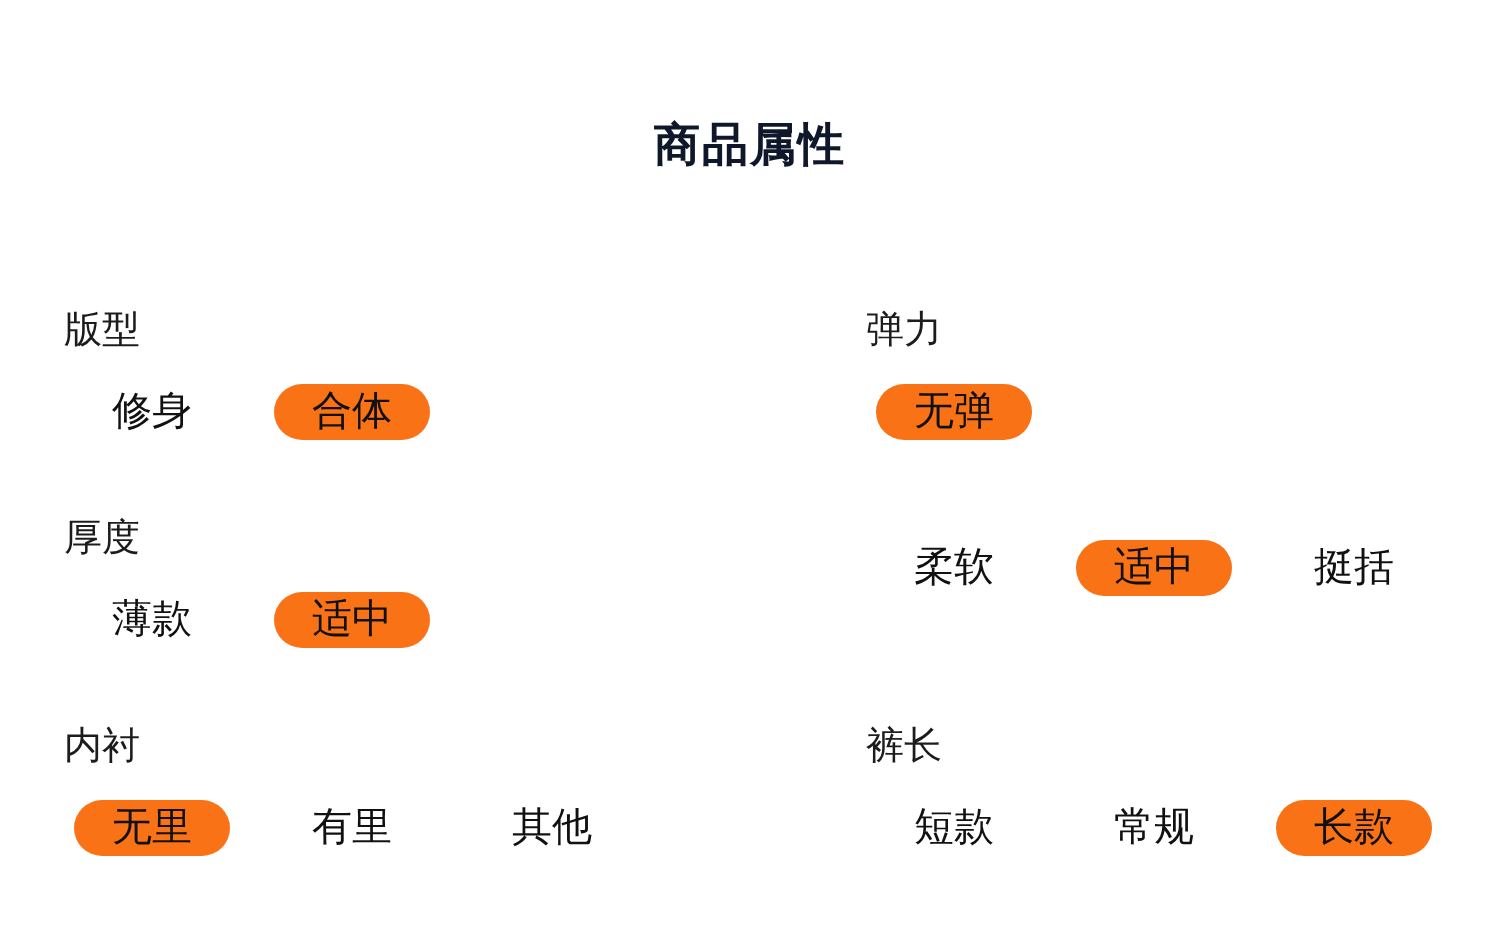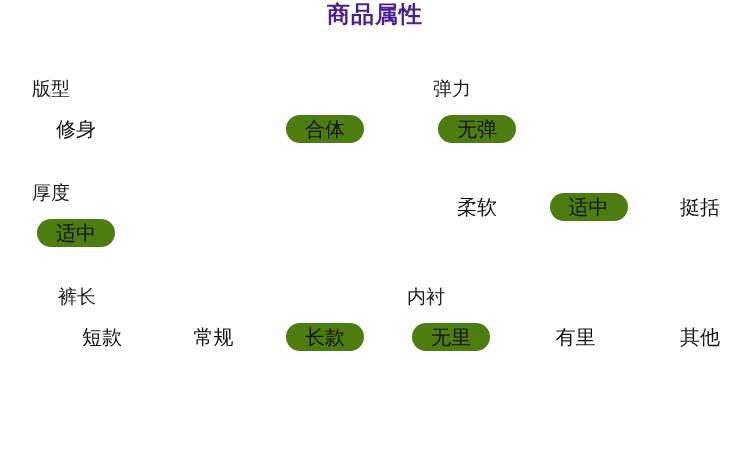--- a/index.html
+++ b/index.html
@@ -9,45 +9,45 @@
   }
   body {
     width: 750px;
     height: 470px;
     overflow: hidden;
     font-family: "Liberation Sans", sans-serif;
     color: #111111;
     position: relative;
   }
   .title {
+    padding-top: 58px;
     text-align: center;
     font-size: 23px;
     font-weight: bold;
     line-height: 28px;
     letter-spacing: 1px;
-    color: #4c1d95;
+    color: #0f172a;
   }
   .grid {
     display: grid;
     grid-template-columns: 375px 375px;
     row-gap: 37px;
-    margin-top: 48px;
+    margin-top: 67px;
   }
   .group { box-sizing: border-box; }
   .group.left  { padding-left: 32px; }
   .group.right { padding-left: 58px; }
   .attr-label {
     font-size: 19px;
     line-height: 26px;
     color: #1c1c1c;
   }
   .options {
     display: flex;
     margin: 13px 0 0 -6px;
-    justify-content: space-between;
   }
   .option {
     width: 100px;
     height: 28px;
     display: flex;
     align-items: center;
     justify-content: center;
     cursor: pointer;
   }
   .option .chip {
@@ -56,21 +56,21 @@
     justify-content: center;
     height: 28px;
     padding: 0 19px;
     border-radius: 15px;
     font-size: 20px;
     line-height: 28px;
     white-space: nowrap;
     color: #111111;
   }
   .option.selected .chip {
-    background: #4d7c0f;
+    background: #f97316;
   }
 </style>
 </head>
 <body>
 
 <div class="title">商品属性</div>
 
 <div class="grid">
 
   <div class="group left">
@@ -90,63 +90,66 @@
     <div class="options">
       <div class="option selected">
           <span class="chip">无弹</span>
         </div>
     </div>
   </div>
 
   <div class="group left">
     <div class="attr-label">厚度</div>
     <div class="options">
+      <div class="option">
+          <span class="chip">薄款</span>
+        </div>
       <div class="option selected">
           <span class="chip">适中</span>
         </div>
     </div>
   </div>
 
   <div class="group right">
     <div class="options">
       <div class="option">
           <span class="chip">柔软</span>
         </div>
       <div class="option selected">
           <span class="chip">适中</span>
         </div>
       <div class="option">
           <span class="chip">挺括</span>
         </div>
     </div>
   </div>
 
+  <div class="group left">
+    <div class="attr-label">内衬</div>
+    <div class="options">
+      <div class="option selected">
+          <span class="chip">无里</span>
+        </div>
+      <div class="option">
+          <span class="chip">有里</span>
+        </div>
+      <div class="option">
+          <span class="chip">其他</span>
+        </div>
+    </div>
+  </div>
+
   <div class="group right">
     <div class="attr-label">裤长</div>
     <div class="options">
       <div class="option">
           <span class="chip">短款</span>
         </div>
       <div class="option">
           <span class="chip">常规</span>
         </div>
       <div class="option selected">
           <span class="chip">长款</span>
         </div>
     </div>
   </div>
 
-  <div class="group left">
-    <div class="attr-label">内衬</div>
-    <div class="options">
-      <div class="option selected">
-          <span class="chip">无里</span>
-        </div>
-      <div class="option">
-          <span class="chip">有里</span>
-        </div>
-      <div class="option">
-          <span class="chip">其他</span>
-        </div>
-    </div>
-  </div>
-
 </div>
 
 </body></html>

